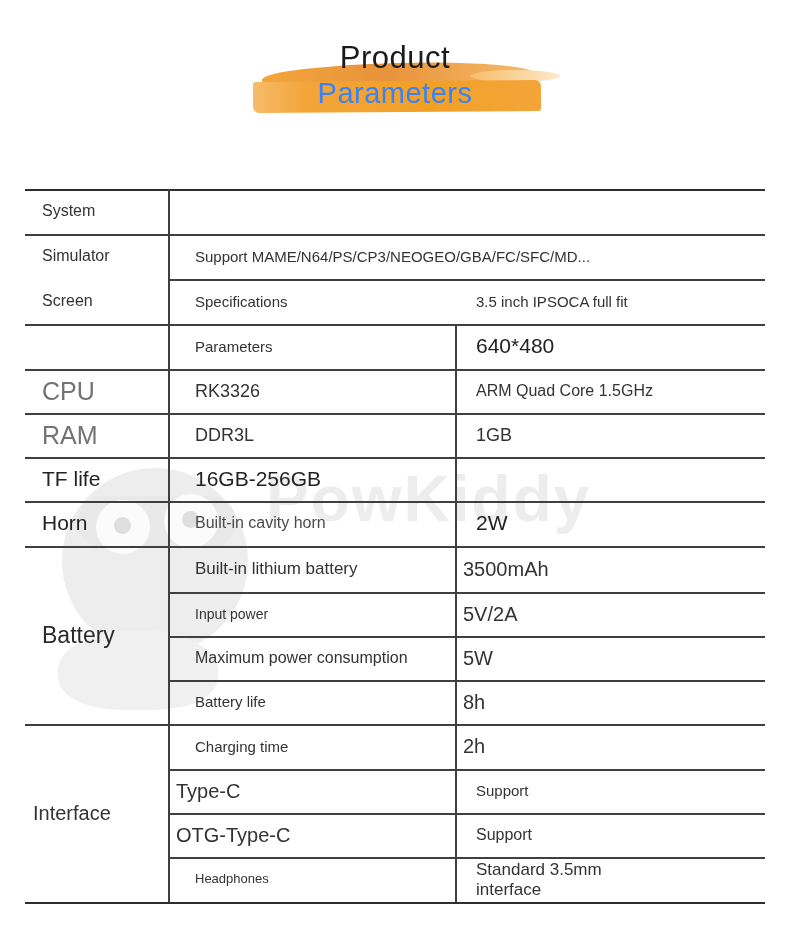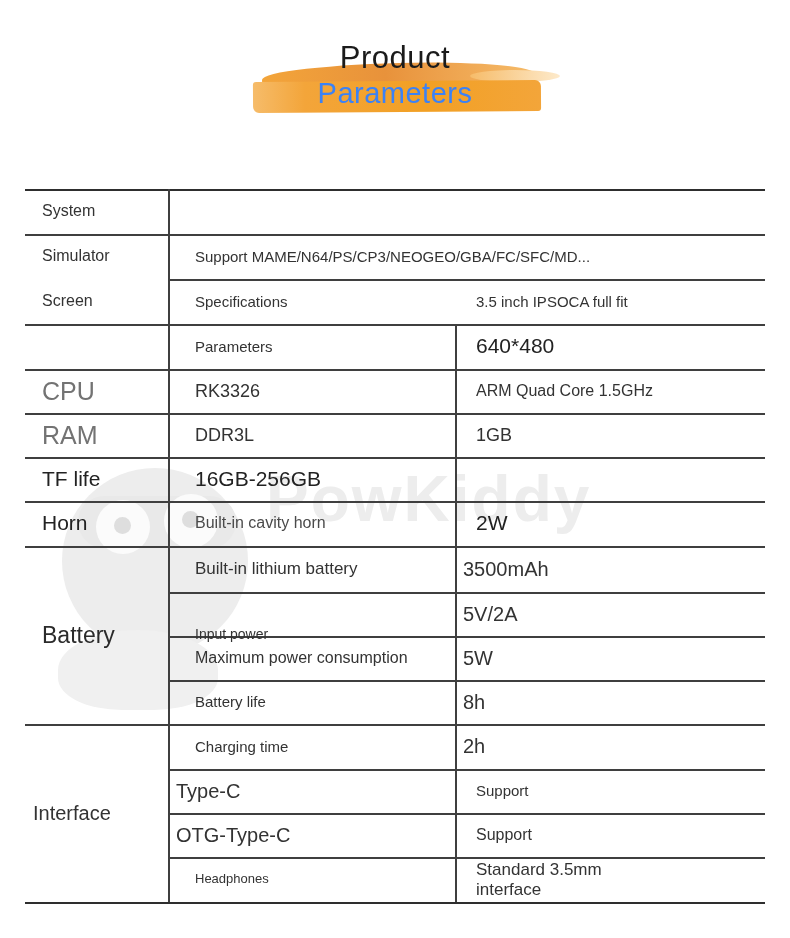--- a/index.html
+++ b/index.html
@@ -146,21 +146,21 @@
 
     <div class="cell c1 t21" style="top:312px;height:45px;">Horn</div>
     <div class="cell c2 t16 muted" style="top:312px;height:45px;">Built-in cavity horn</div>
     <div class="cell c3 t21" style="top:312px;height:45px;">2W</div>
 
     <div class="cell c1 t23" style="top:357px;height:178px;">Battery</div>
 
     <div class="cell c2 t17" style="top:357px;height:46px;">Built-in lithium battery</div>
     <div class="cell c3 t20" style="top:357px;height:46px;">3500mAh</div>
 
-    <div class="cell c2 t14" style="top:423px;height:44px;">Input power</div>
+    <div class="cell c2 t14" style="top:403px;height:44px;">Input power</div>
     <div class="cell c3 t20" style="top:403px;height:44px;">5V/2A</div>
 
     <div class="cell c2 t16" style="top:447px;height:44px;">Maximum power consumption</div>
     <div class="cell c3 t20" style="top:447px;height:44px;">5W</div>
 
     <div class="cell c2 t15" style="top:491px;height:44px;">Battery life</div>
     <div class="cell c3 t20" style="top:491px;height:44px;">8h</div>
 
     <div class="cell c1 t20" style="top:535px;height:178px;">Interface</div>
 

